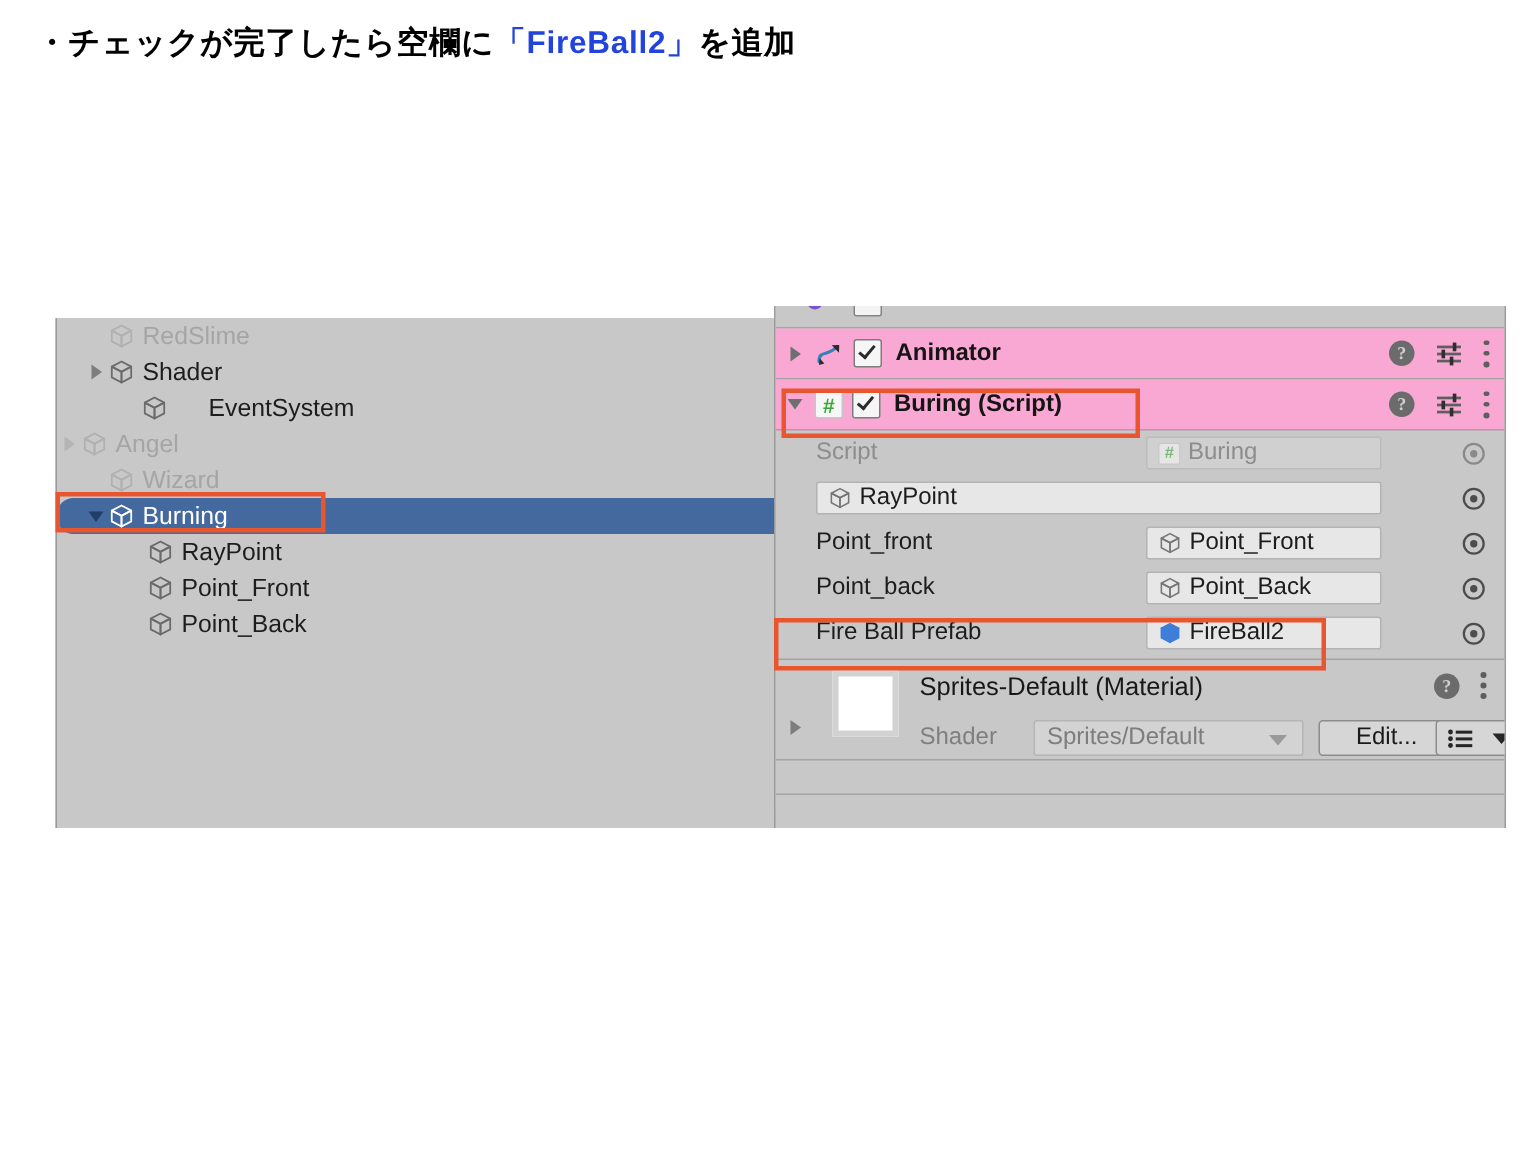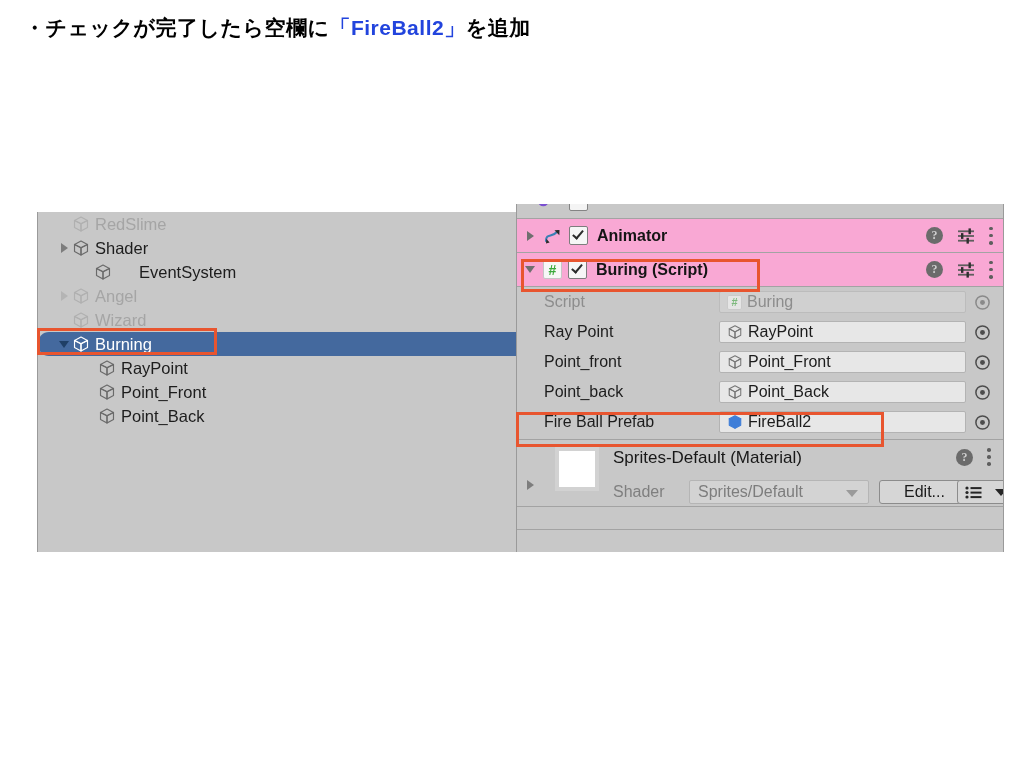--- a/index.html
+++ b/index.html
@@ -162,20 +162,21 @@
   }
   .ico-kebab i { width: 3.6px; height: 3.6px; border-radius: 50%; background: #5e5e5e; display:block; }
 
   
   .prop-row {
     height: 30px;
     display: flex;
     align-items: center;
     position: relative;
     padding-left: 27px;
+    gap: 45px;
   }
   .prop-label {
     width: 175px;
     font-size: 16px;
     color: #1d1d1d;
     white-space: nowrap;
   }
   .prop-label.dim { color: #8d8d8d; }
   .obj-field {
     flex: 1;
@@ -326,21 +327,21 @@
       </div>
       <div class="h-row" style="padding-left: 18px; gap: 22px;">
         <div class="h-fold"></div>
         <svg viewBox="0 0 20 20" class="cube-icon">
           <path d="M10 2.2 L17.2 6 L10 9.8 L2.8 6 Z" fill="none" stroke="#6a6a6a" stroke-width="1.3" stroke-linejoin="round"></path>
           <path d="M2.8 6 L2.8 14 L10 17.8 L10 9.8 Z" fill="none" stroke="#6a6a6a" stroke-width="1.3" stroke-linejoin="round"></path>
           <path d="M17.2 6 L17.2 14 L10 17.8 L10 9.8 Z" fill="none" stroke="#6a6a6a" stroke-width="1.3" stroke-linejoin="round"></path>
         </svg>
         <span class="h-label">EventSystem</span>
       </div>
-      <div class="h-row dim" style="padding-left: 18px;">
+      <div class="h-row dim" style="">
         <div class="h-fold">
           <span class="tri-right faded"></span>
         </div>
         <svg viewBox="0 0 20 20" class="cube-icon">
           <path d="M10 2.2 L17.2 6 L10 9.8 L2.8 6 Z" fill="none" stroke="#b0b0b0" stroke-width="1.3" stroke-linejoin="round"></path>
           <path d="M2.8 6 L2.8 14 L10 17.8 L10 9.8 Z" fill="none" stroke="#b0b0b0" stroke-width="1.3" stroke-linejoin="round"></path>
           <path d="M17.2 6 L17.2 14 L10 17.8 L10 9.8 Z" fill="none" stroke="#b0b0b0" stroke-width="1.3" stroke-linejoin="round"></path>
         </svg>
         <span class="h-label">Angel</span>
       </div>
@@ -468,21 +469,20 @@
           <span>Buring</span>
         </div>
         <div class="obj-picker">
           <svg viewBox="0 0 18 18" width="17" height="17" style="opacity: 0.5;">
             <circle cx="9" cy="9" r="7" fill="none" stroke="#4d4d4d" stroke-width="1.6"></circle>
             <circle cx="9" cy="9" r="2.6" fill="#4d4d4d"></circle>
           </svg>
         </div>
       </div>
       <div class="prop-row">
-        <div class="prop-label">Ray Point</div>
         <div class="obj-field">
           <svg viewBox="0 0 20 20" class="of-icon">
             <path d="M10 2.2 L17.2 6 L10 9.8 L2.8 6 Z" fill="none" stroke="#767676" stroke-width="1.3" stroke-linejoin="round"></path>
             <path d="M2.8 6 L2.8 14 L10 17.8 L10 9.8 Z" fill="none" stroke="#767676" stroke-width="1.3" stroke-linejoin="round"></path>
             <path d="M17.2 6 L17.2 14 L10 17.8 L10 9.8 Z" fill="none" stroke="#767676" stroke-width="1.3" stroke-linejoin="round"></path>
           </svg>
           <span>RayPoint</span>
         </div>
         <div class="obj-picker">
           <svg viewBox="0 0 18 18" width="17" height="17">

